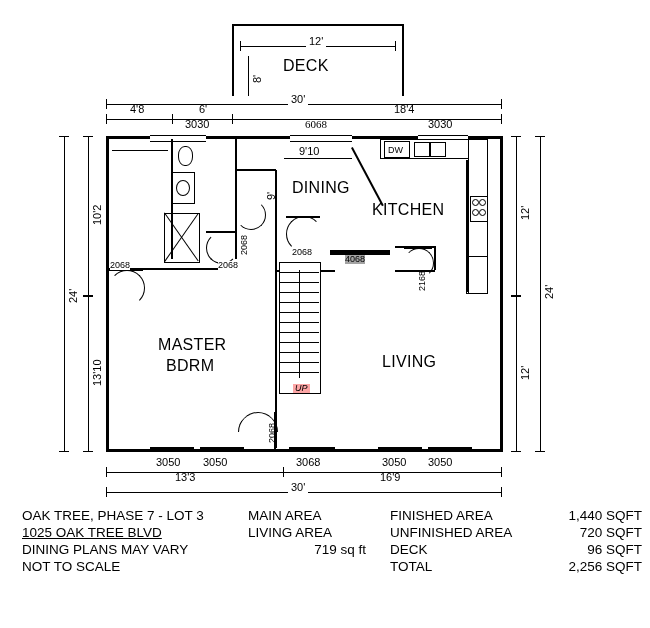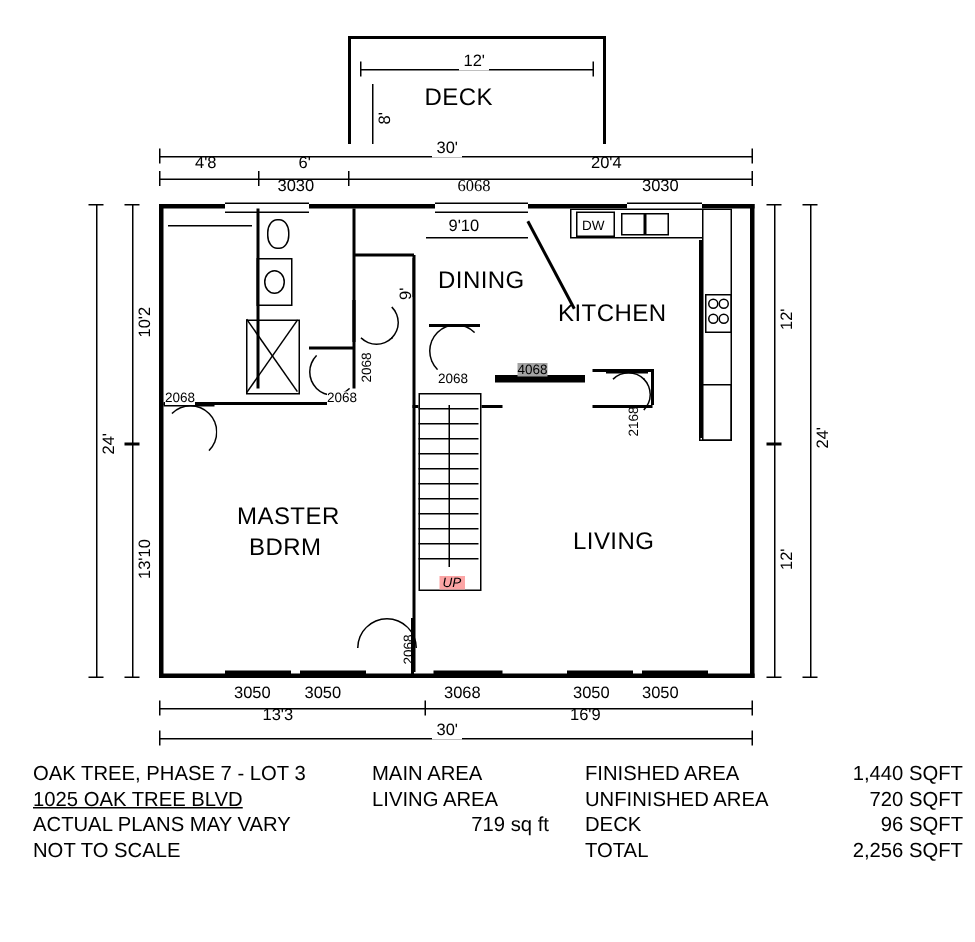--- a/index.html
+++ b/index.html
@@ -93,21 +93,21 @@
   <div class="lbl dimtxt rot90" style="left:252px;top:83px;">8'</div>
 
   <div class="dim-line" style="left:106px;top:104px;width:396px;"></div>
   <div class="tick" style="left:106px;top:99px;width:1px;height:10px;"></div>
   <div class="tick" style="left:501px;top:99px;width:1px;height:10px;"></div>
   <div class="lbl dimtxt" style="left:288px;top:94px;background:#fff;padding:0 3px;">30'</div>
 
   <div class="dim-line" style="left:106px;top:104px;width:0px;"></div>
   <div class="lbl dimtxt" style="left:130px;top:104px;">4'8</div>
   <div class="lbl dimtxt" style="left:199px;top:104px;">6'</div>
-  <div class="lbl dimtxt" style="left:394px;top:104px;">20'4</div>
+  <div class="lbl dimtxt" style="left:394px;top:104px;">18'4</div>
 
   <div class="dim-line" style="left:106px;top:119px;width:396px;"></div>
   <div class="tick" style="left:106px;top:114px;width:1px;height:10px;"></div>
   <div class="tick" style="left:172px;top:114px;width:1px;height:10px;"></div>
   <div class="tick" style="left:232px;top:114px;width:1px;height:10px;"></div>
   <div class="tick" style="left:501px;top:114px;width:1px;height:10px;"></div>
 
   <div class="lbl dimtxt" style="left:185px;top:119px;">3030</div>
   <div class="lbl dimtxt" style="left:305px;top:119px;font-family:Liberation Serif, serif;">6068</div>
   <div class="lbl dimtxt" style="left:428px;top:119px;">3030</div>
@@ -223,21 +223,21 @@
 
   <div class="swing" style="left:286px;top:216px;width:34px;height:34px;border-color:#000;border-right-color:transparent;border-bottom-color:transparent;border-radius:50%;"></div>
   <div class="thin" style="left:286px;top:216px;width:34px;height:2px;"></div>
   <div class="lbl doortxt" style="left:292px;top:248px;background:#fff;">2068</div>
 
   <div class="swing" style="left:404px;top:248px;width:28px;height:28px;border-color:#000;border-left-color:transparent;border-bottom-color:transparent;border-radius:50%;"></div>
   <div class="thin" style="left:404px;top:247px;width:28px;height:2px;"></div>
   <div class="lbl doortxt rot90" style="left:418px;top:291px;">2168</div>
 
   <div class="abs" style="left:330px;top:250px;width:60px;height:5px;background:#000;"></div>
-  <div class="lbl doortxt" style="left:345px;top:242px;background:#a3a3a3;">4068</div>
+  <div class="lbl doortxt" style="left:345px;top:255px;background:#a3a3a3;">4068</div>
 
   <div class="lbl dimtxt" style="left:296px;top:457px;">3068</div>
 
   <div class="abs" style="left:279px;top:262px;width:40px;height:130px;border:1px solid #000;background:#fff;"></div>
   <div class="thin" style="left:279px;top:272px;width:40px;height:1px;"></div>
   <div class="thin" style="left:279px;top:282px;width:40px;height:1px;"></div>
   <div class="thin" style="left:279px;top:292px;width:40px;height:1px;"></div>
   <div class="thin" style="left:279px;top:302px;width:40px;height:1px;"></div>
   <div class="thin" style="left:279px;top:312px;width:40px;height:1px;"></div>
   <div class="thin" style="left:279px;top:322px;width:40px;height:1px;"></div>
@@ -272,21 +272,21 @@
   <div class="lbl dimtxt" style="left:175px;top:472px;">13'3</div>
   <div class="lbl dimtxt" style="left:380px;top:472px;">16'9</div>
 
   <div class="dim-line" style="left:106px;top:492px;width:396px;"></div>
   <div class="tick" style="left:106px;top:487px;width:1px;height:10px;"></div>
   <div class="tick" style="left:501px;top:487px;width:1px;height:10px;"></div>
   <div class="lbl dimtxt" style="left:288px;top:482px;background:#fff;padding:0 3px;">30'</div>
 
   <div class="footer-text" style="left:22px;top:508px;">OAK TREE, PHASE 7 - LOT 3</div>
   <div class="footer-text" style="left:22px;top:525px;text-decoration:underline;">1025 OAK TREE BLVD</div>
-  <div class="footer-text" style="left:22px;top:542px;">ACTUAL PLANS MAY VARY</div>
+  <div class="footer-text" style="left:22px;top:542px;">DINING PLANS MAY VARY</div>
   <div class="footer-text" style="left:22px;top:559px;">NOT TO SCALE</div>
 
   <div class="footer-text" style="left:248px;top:508px;">MAIN AREA</div>
   <div class="footer-text" style="left:248px;top:525px;">LIVING AREA</div>
   <div class="footer-text footer-right" style="left:248px;top:542px;width:118px;">719 sq ft</div>
 
   <div class="footer-text" style="left:390px;top:525px;">UNFINISHED AREA</div>
   <div class="footer-text" style="left:390px;top:508px;">FINISHED AREA</div>
   <div class="footer-text" style="left:390px;top:542px;">DECK</div>
   <div class="footer-text" style="left:390px;top:559px;">TOTAL</div>

